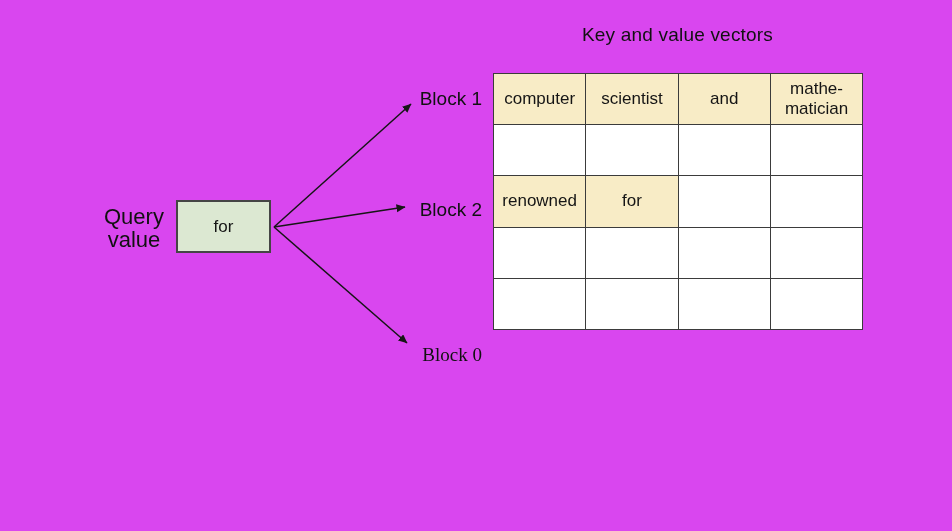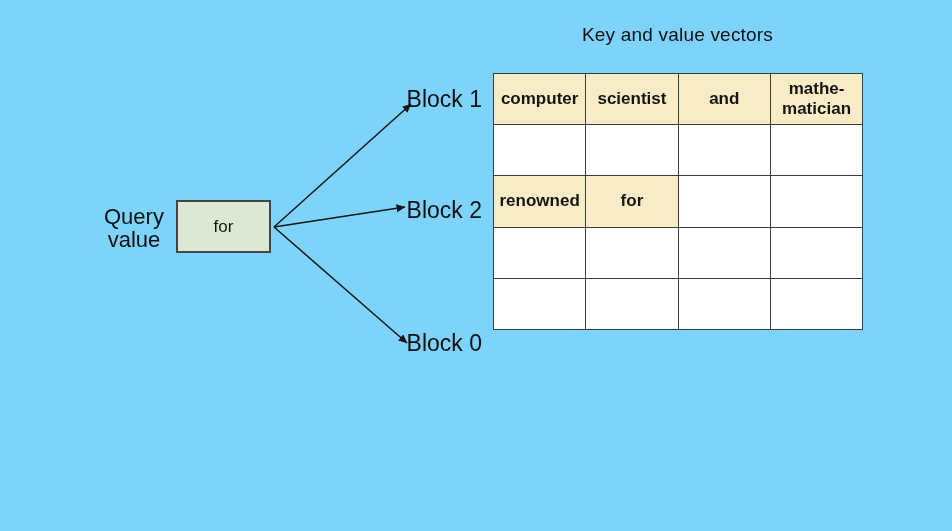--- a/index.html
+++ b/index.html
@@ -5,21 +5,21 @@
   * { margin: 0; padding: 0; box-sizing: border-box; }
   html, body { background: #ffffff; }
   body {
     font-family: "Liberation Sans", sans-serif;
     color: #151515;
   }
   .canvas {
     position: relative;
     width: 952px;
     height: 531px;
-    background: #7dd3fc;
+    background: #d946ef;
     overflow: hidden;
   }
   .title {
     position: absolute;
     left: 493px;
     top: 24px;
     width: 369px;
     text-align: center;
     font-size: 19px;
     letter-spacing: 0.2px;
@@ -51,35 +51,34 @@
     position: absolute;
     left: 0;
     top: 0;
     pointer-events: none;
   }
   .block-label {
     position: absolute;
     left: 402px;
     width: 80px;
     text-align: right;
-    font-size: 23px;
+    font-size: 19px;
     line-height: 20px;
     white-space: nowrap;
     color: #111;
   }
   .block-label-1 { top: 89px; }
   .block-label-2 { top: 200px; }
-  .block-label-0 { top: 333px; }
+  .block-label-0 { top: 345px; font-family: Liberation Serif, serif; }
   table.kv-table {
     position: absolute;
     left: 493px;
     top: 73px;
     border-collapse: collapse;
     table-layout: fixed;
-    font-weight: bold;
   }
   table.kv-table td {
     width: 92.3px;
     height: 51.2px;
     border: 1.5px solid var(--grid_border, #3b3b3b);
     background: #ffffff;
     text-align: center;
     vertical-align: middle;
     font-size: 17px;
     line-height: 20px;

